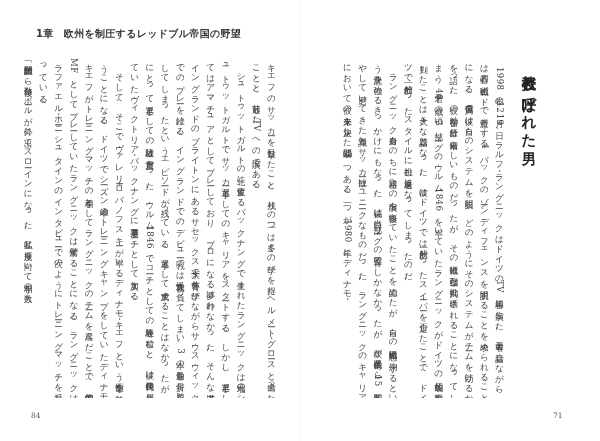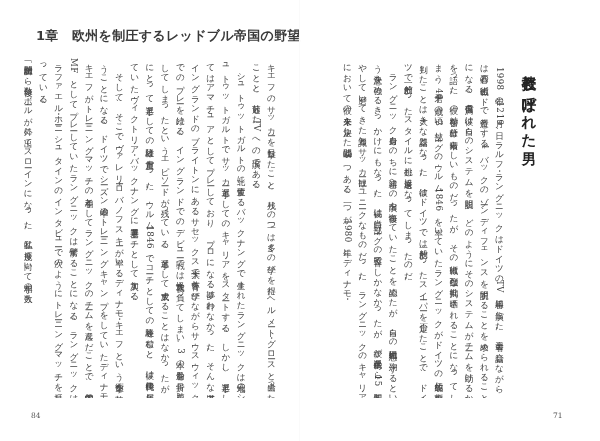--- a/index.html
+++ b/index.html
@@ -27,21 +27,21 @@
     height: 441px;
   }
   .page-left { left: 0; width: 300px; }
   .page-right { left: 300px; width: 300px; }
 
   .running-head {
     position: absolute;
     left: 36px;
     top: 27px;
     font-family: "DejaVu Sans", "Liberation Sans", sans-serif;
-    font-size: 13px;
+    font-size: 10px;
     font-weight: bold;
     color: #3a3a3a;
     letter-spacing: 0.3px;
     white-space: nowrap;
   }
 
   .chapter-title {
     position: absolute;
     left: 521px;
     top: 64px;

